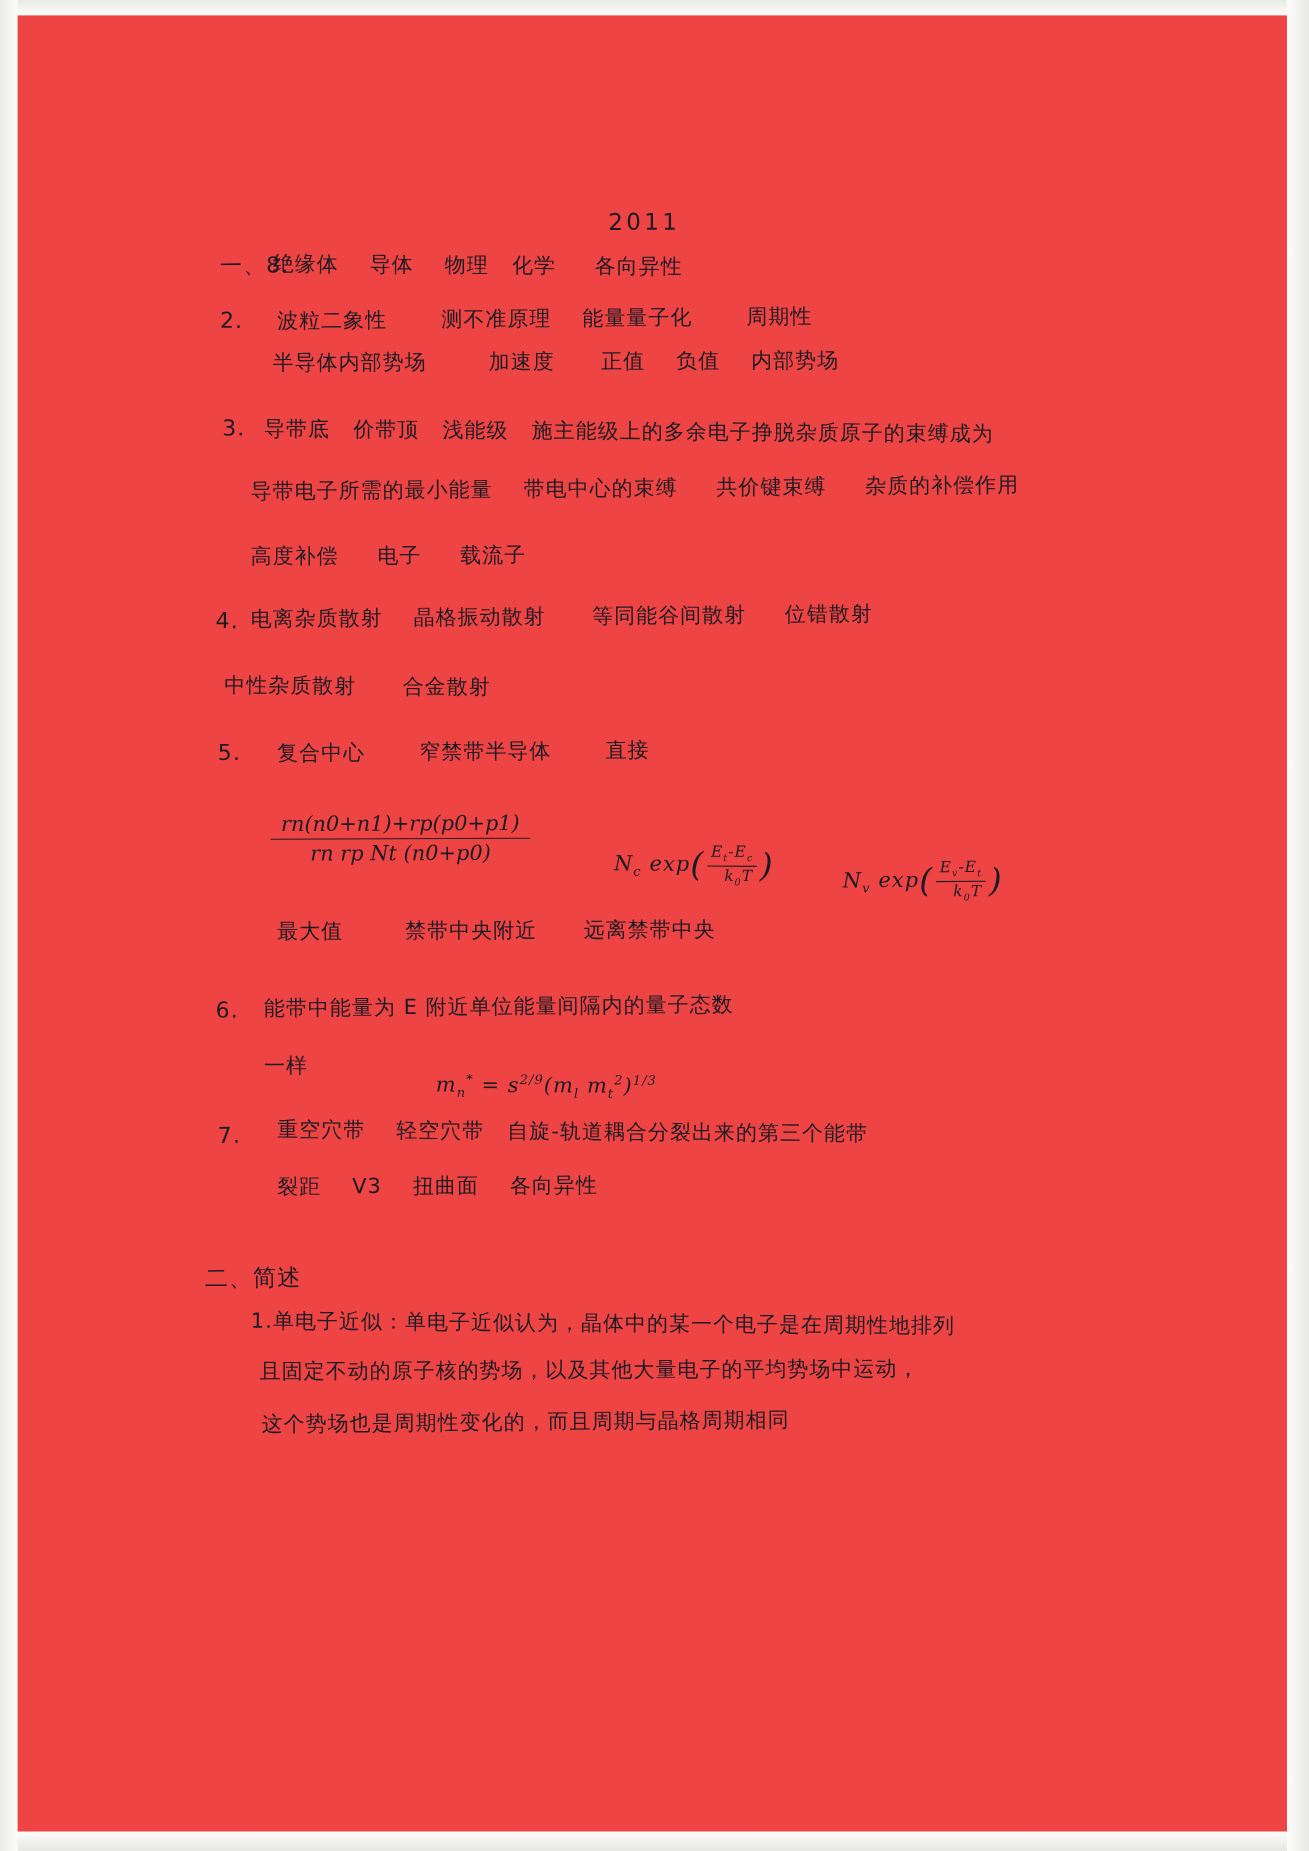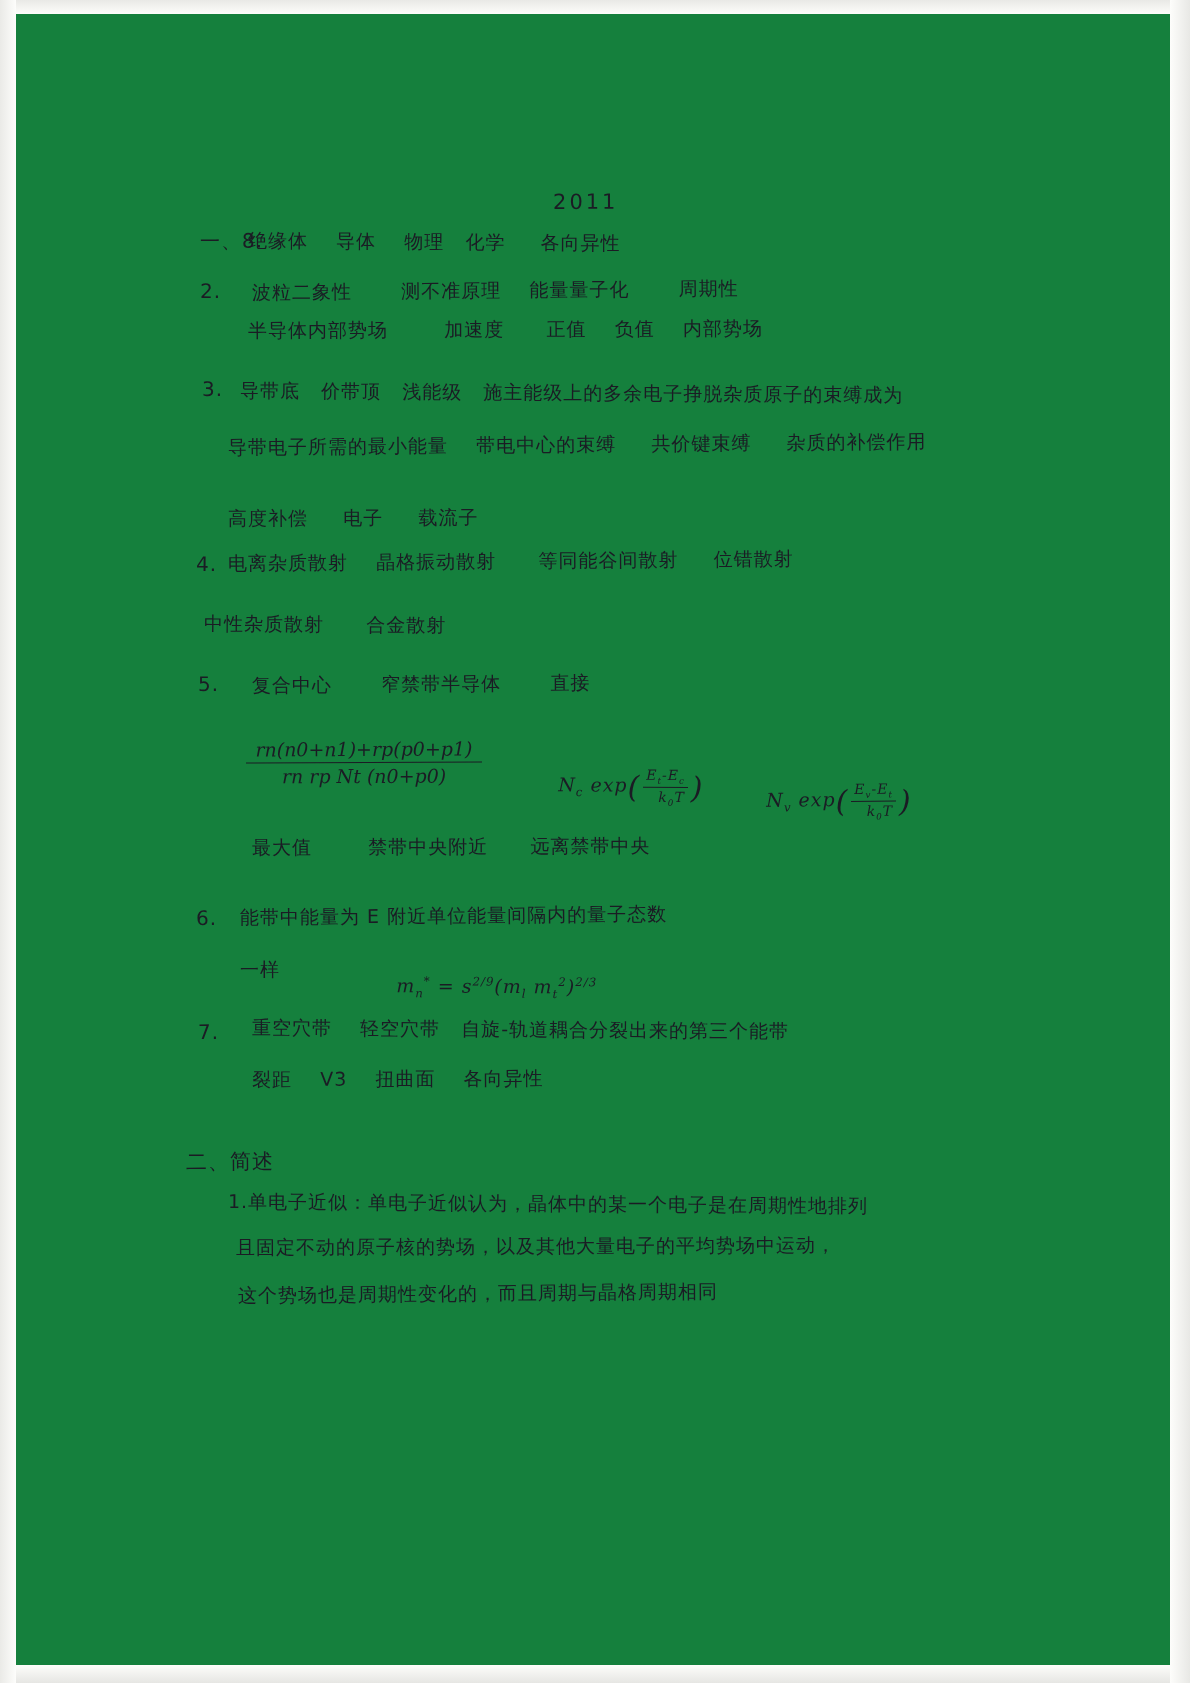--- a/index.html
+++ b/index.html
@@ -10,21 +10,21 @@
   body {
     width: 1190px;
     height: 1683px;
     font-family: "DejaVu Sans", sans-serif;
     overflow: hidden;
   }
   .page {
     position: relative;
     width: 1190px;
     height: 1683px;
-    background: #15803d;
+    background: #ef4444;
   }
   
   .scan-edge-top {
     position: absolute;
     left: 0; top: 0; width: 1190px; height: 14px;
     background: linear-gradient(to bottom, #e9e9e6, #fdfdfb);
     pointer-events: none;
   }
   .scan-edge-bottom {
     position: absolute;
@@ -128,21 +128,21 @@
   <div class="ink num r1" style="left:200px; top:228px;">一、8.</div>
   <div class="ink hand r2" style="left:248px; top:229px;">绝缘体    导体    物理   化学     各向异性</div>
 
   <div class="ink num r2" style="left:200px; top:279px;">2.</div>
   <div class="ink hand r1" style="left:252px; top:281px;">波粒二象性       测不准原理    能量量子化       周期性</div>
   <div class="ink hand r3" style="left:248px; top:319px;">半导体内部势场        加速度      正值    负值    内部势场</div>
 
   <div class="ink num r3" style="left:202px; top:377px;">3.</div>
   <div class="ink hand r2" style="left:240px; top:379px;">导带底   价带顶   浅能级   施主能级上的多余电子挣脱杂质原子的束缚成为</div>
   <div class="ink hand r1" style="left:228px; top:436px;">导带电子所需的最小能量    带电中心的束缚     共价键束缚     杂质的补偿作用</div>
-  <div class="ink hand r3" style="left:228px; top:507px;">高度补偿     电子     载流子</div>
+  <div class="ink hand r3" style="left:228px; top:495px;">高度补偿     电子     载流子</div>
 
   <div class="ink num r2" style="left:196px; top:552px;">4.</div>
   <div class="ink hand r1" style="left:228px; top:552px;">电离杂质散射    晶格振动散射      等同能谷间散射     位错散射</div>
   <div class="ink hand r2" style="left:204px; top:612px;">中性杂质散射      合金散射</div>
 
   <div class="ink num r3" style="left:198px; top:672px;">5.</div>
   <div class="ink hand r1" style="left:252px; top:674px;">复合中心       窄禁带半导体       直接</div>
 
   <div class="frac r3" style="left:246px; top:738px; width:236px;">
     <span class="top">rn(n0+n1)+rp(p0+p1)</span>
@@ -158,21 +158,21 @@
     <span>N<sub class="sm">v</sub> exp<span class="paren">(</span></span><span class="inlinefrac"><span class="n">E<sub class="sm">v</sub>-E<sub class="sm">t</sub></span><span class="d">k<sub class="sm">0</sub>T</span></span><span class="paren">)</span>
   </div>
 
   <div class="ink hand r3" style="left:252px; top:836px;">最大值        禁带中央附近      远离禁带中央</div>
 
   <div class="ink num r2" style="left:196px; top:906px;">6.</div>
   <div class="ink hand r1" style="left:240px; top:906px;">能带中能量为 E 附近单位能量间隔内的量子态数</div>
 
   <div class="ink hand r3" style="left:240px; top:958px;">一样</div>
   <div class="ink formula r2" style="left:368px; top:952px;">
-    <span>m<sub class="sm">n</sub><sup class="sm">*</sup> = s<sup class="sm">2/9</sup>(m<sub class="sm">l</sub> m<sub class="sm">t</sub><sup class="sm">2</sup>)<sup class="sm">2/3</sup></span>
+    <span>m<sub class="sm">n</sub><sup class="sm">*</sup> = s<sup class="sm">2/9</sup>(m<sub class="sm">l</sub> m<sub class="sm">t</sub><sup class="sm">2</sup>)<sup class="sm">1/3</sup></span>
   </div>
 
   <div class="ink num r1" style="left:198px; top:1020px;">7.</div>
   <div class="ink hand r2" style="left:252px; top:1016px;">重空穴带    轻空穴带   自旋-轨道耦合分裂出来的第三个能带</div>
   <div class="ink hand r3" style="left:252px; top:1068px;">裂距    V3    扭曲面    各向异性</div>
 
   <div class="ink hand r1" style="left:186px; top:1150px; font-size:21px;">二、简述</div>
 
   <div class="ink hand r2" style="left:228px; top:1190px;">1.单电子近似：单电子近似认为，晶体中的某一个电子是在周期性地排列</div>
   <div class="ink hand r3" style="left:236px; top:1236px;">且固定不动的原子核的势场，以及其他大量电子的平均势场中运动，</div>

